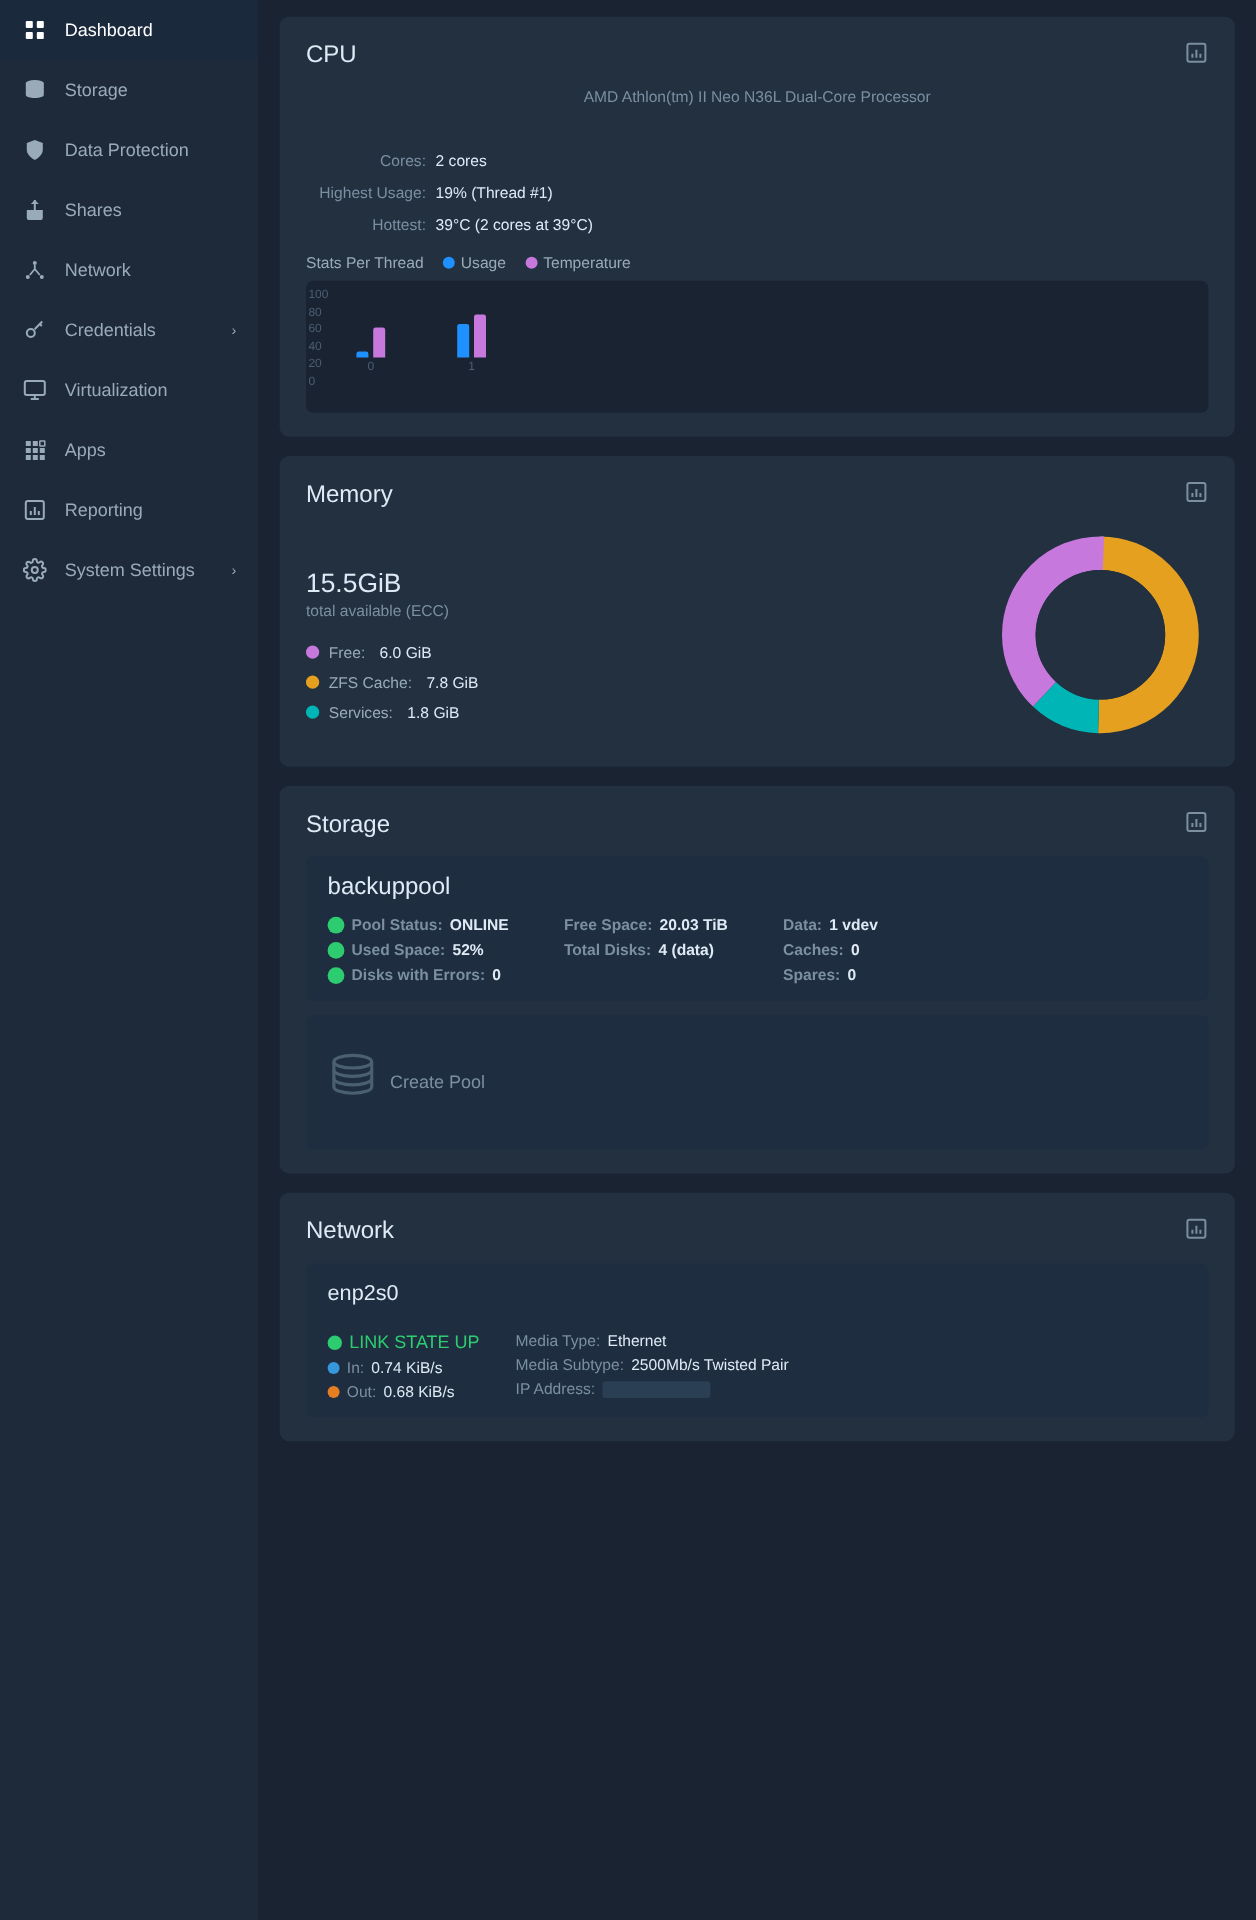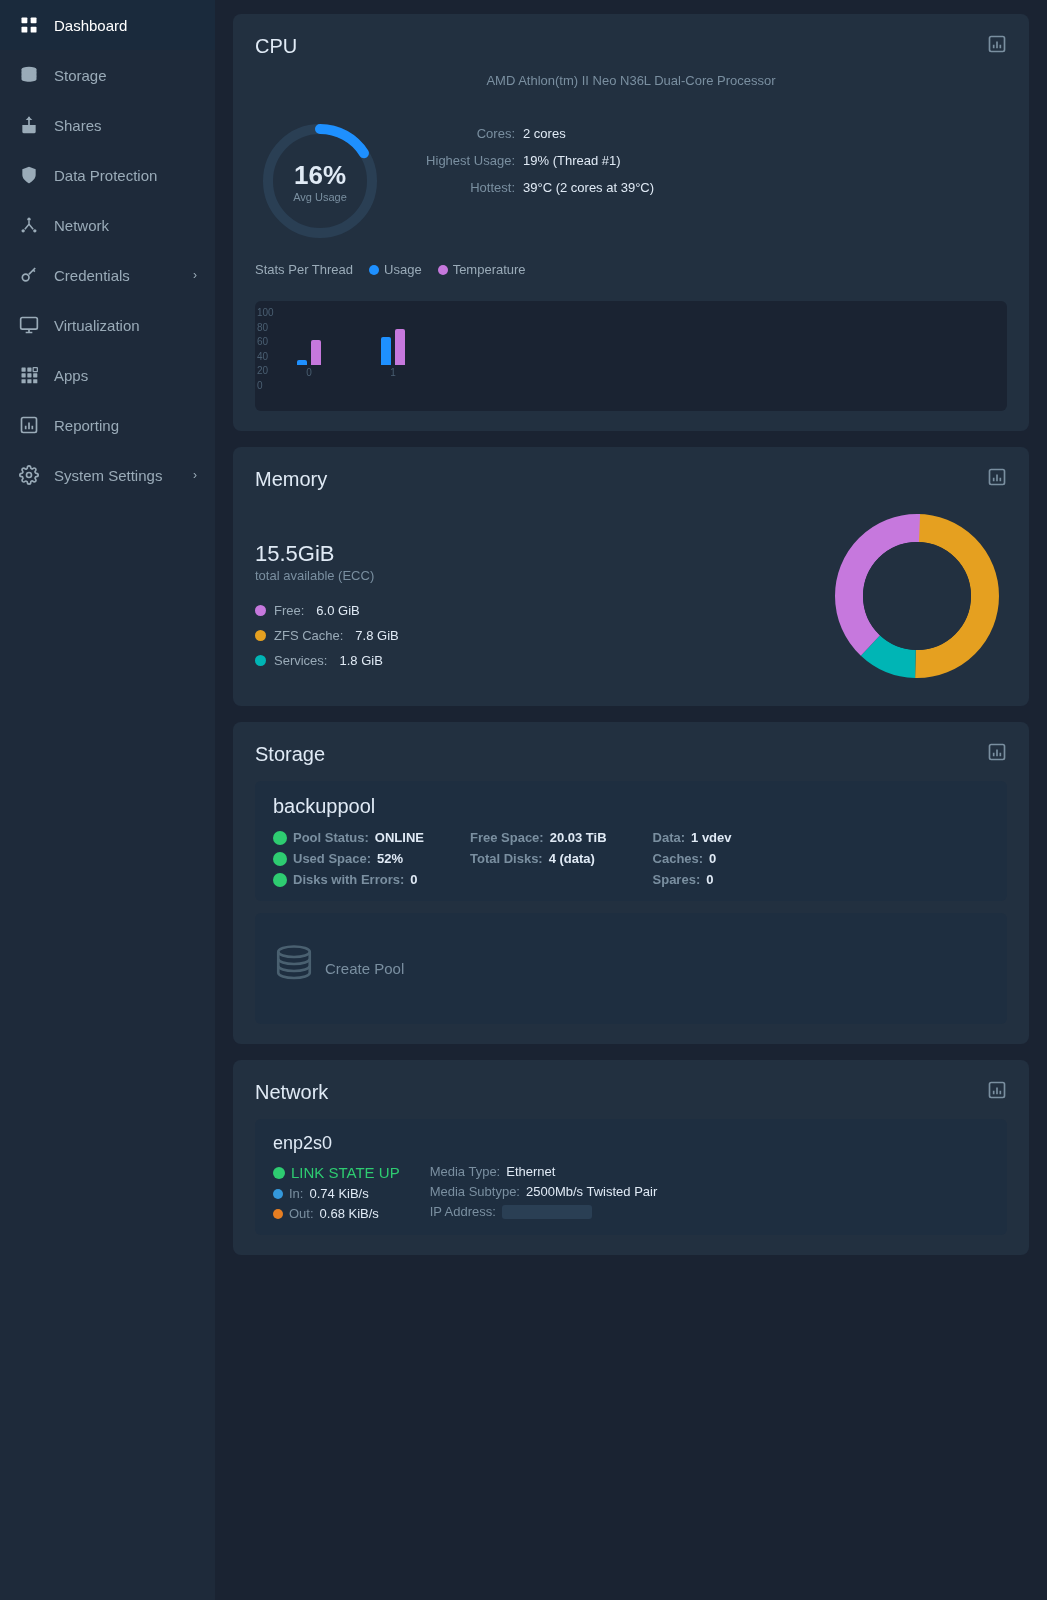--- a/index.html
+++ b/index.html
@@ -285,21 +285,21 @@
     }
     
     .net-iface {
       background: #1e2e40;
       border-radius: 6px;
       padding: 14px 18px;
     }
     .net-iface-name {
       font-size: 18px;
       color: #e0eaf5;
-      margin-bottom: 10px;
+      margin-bottom: 22px;
     }
     .net-stats {
       display: flex;
       gap: 30px;
     }
     .net-col {
       display: flex;
       flex-direction: column;
       gap: 5px;
     }
@@ -361,35 +361,35 @@
           <path d="M3 9v4c0 1.66 4.03 3 9 3s9-1.34 9-3V9"></path>
           <path d="M3 13v4c0 1.66 4.03 3 9 3s9-1.34 9-3v-4"></path>
         </svg>
     </span>
     <span>Storage</span>
   </div>
 
   <div class="sidebar-item">
     <span class="icon">
       <svg viewBox="0 0 24 24">
+          <path d="M12 22s8-4 8-10V5l-8-3-8 3v7c0 6 8 10 8 10z"></path>
+        </svg>
+    </span>
+    <span>Data Protection</span>
+  </div>
+
+  <div class="sidebar-item">
+    <span class="icon">
+      <svg viewBox="0 0 24 24">
           <path d="M4 12v8a2 2 0 002 2h12a2 2 0 002-2v-8"></path>
           <polyline points="16 6 12 2 8 6"></polyline>
           <line x1="12" y1="2" x2="12" y2="15" stroke="currentColor" stroke-width="2" fill="none"></line>
         </svg>
     </span>
     <span>Shares</span>
-  </div>
-
-  <div class="sidebar-item">
-    <span class="icon">
-      <svg viewBox="0 0 24 24">
-          <path d="M12 22s8-4 8-10V5l-8-3-8 3v7c0 6 8 10 8 10z"></path>
-        </svg>
-    </span>
-    <span>Data Protection</span>
   </div>
 
   <div class="sidebar-item">
     <span class="icon">
       <svg viewBox="0 0 24 24">
           <circle cx="12" cy="5" r="2"></circle>
           <circle cx="5" cy="19" r="2"></circle>
           <circle cx="19" cy="19" r="2"></circle>
           <path d="M12 7v4m0 0l-5 6m5-6l5 6" stroke="currentColor" stroke-width="1.8" fill="none"></path>
         </svg>
@@ -465,52 +465,38 @@
       <span class="card-title">CPU</span>
       <button class="card-icon-btn">
         <svg width="20" height="20" viewBox="0 0 24 24" fill="none" stroke="currentColor" stroke-width="2">
           <rect x="3" y="3" width="18" height="18" rx="2"></rect>
           <path d="M8 17V13M12 17V9M16 17v-4"></path>
         </svg>
       </button>
     </div>
     <div class="cpu-subtitle">AMD Athlon(tm) II Neo N36L Dual-Core Processor</div>
     <div class="cpu-info-row">
-      <div class="cpu-gauge-wrap">
-        <div class="cpu-gauge">
-          <svg width="130" height="130" viewBox="0 0 130 130">
-
-            <circle cx="65" cy="65" r="52" fill="none" stroke="#2a3f54" stroke-width="10"></circle>
-
-            <circle cx="65" cy="65" r="52" fill="none" stroke="#1e90ff" stroke-width="10" stroke-dasharray="52.3 274.4" stroke-linecap="round"></circle>
-          </svg>
-          <div class="cpu-gauge-text">
-            <div class="pct">16%</div>
-            <div class="label">Avg Usage</div>
-          </div>
-        </div>
-      </div>
       <div class="cpu-stats">
         <div class="cpu-stat-row">
           <span class="cpu-stat-label">Cores:</span>
           <span class="cpu-stat-value">2 cores</span>
         </div>
         <div class="cpu-stat-row">
           <span class="cpu-stat-label">Highest Usage:</span>
           <span class="cpu-stat-value">19%  (Thread #1)</span>
         </div>
         <div class="cpu-stat-row">
           <span class="cpu-stat-label">Hottest:</span>
           <span class="cpu-stat-value">39°C  (2 cores at 39°C)</span>
         </div>
       </div>
     </div>
 
     <div class="thread-chart-area">
-      <div style="display:flex; align-items:center; gap:16px; margin-bottom:24px;">
+      <div style="display:flex; align-items:center; gap:16px; margin-bottom:8px;">
         <span style="font-size:13px;color:#9aabb8;">Stats Per Thread</span>
         <span class="legend-item">
           <span class="legend-dot" style="background:#1e90ff;"></span>
           <span>Usage</span>
         </span>
         <span class="legend-item">
           <span class="legend-dot" style="background:#c678dd;"></span>
           <span>Temperature</span>
         </span>
       </div>

